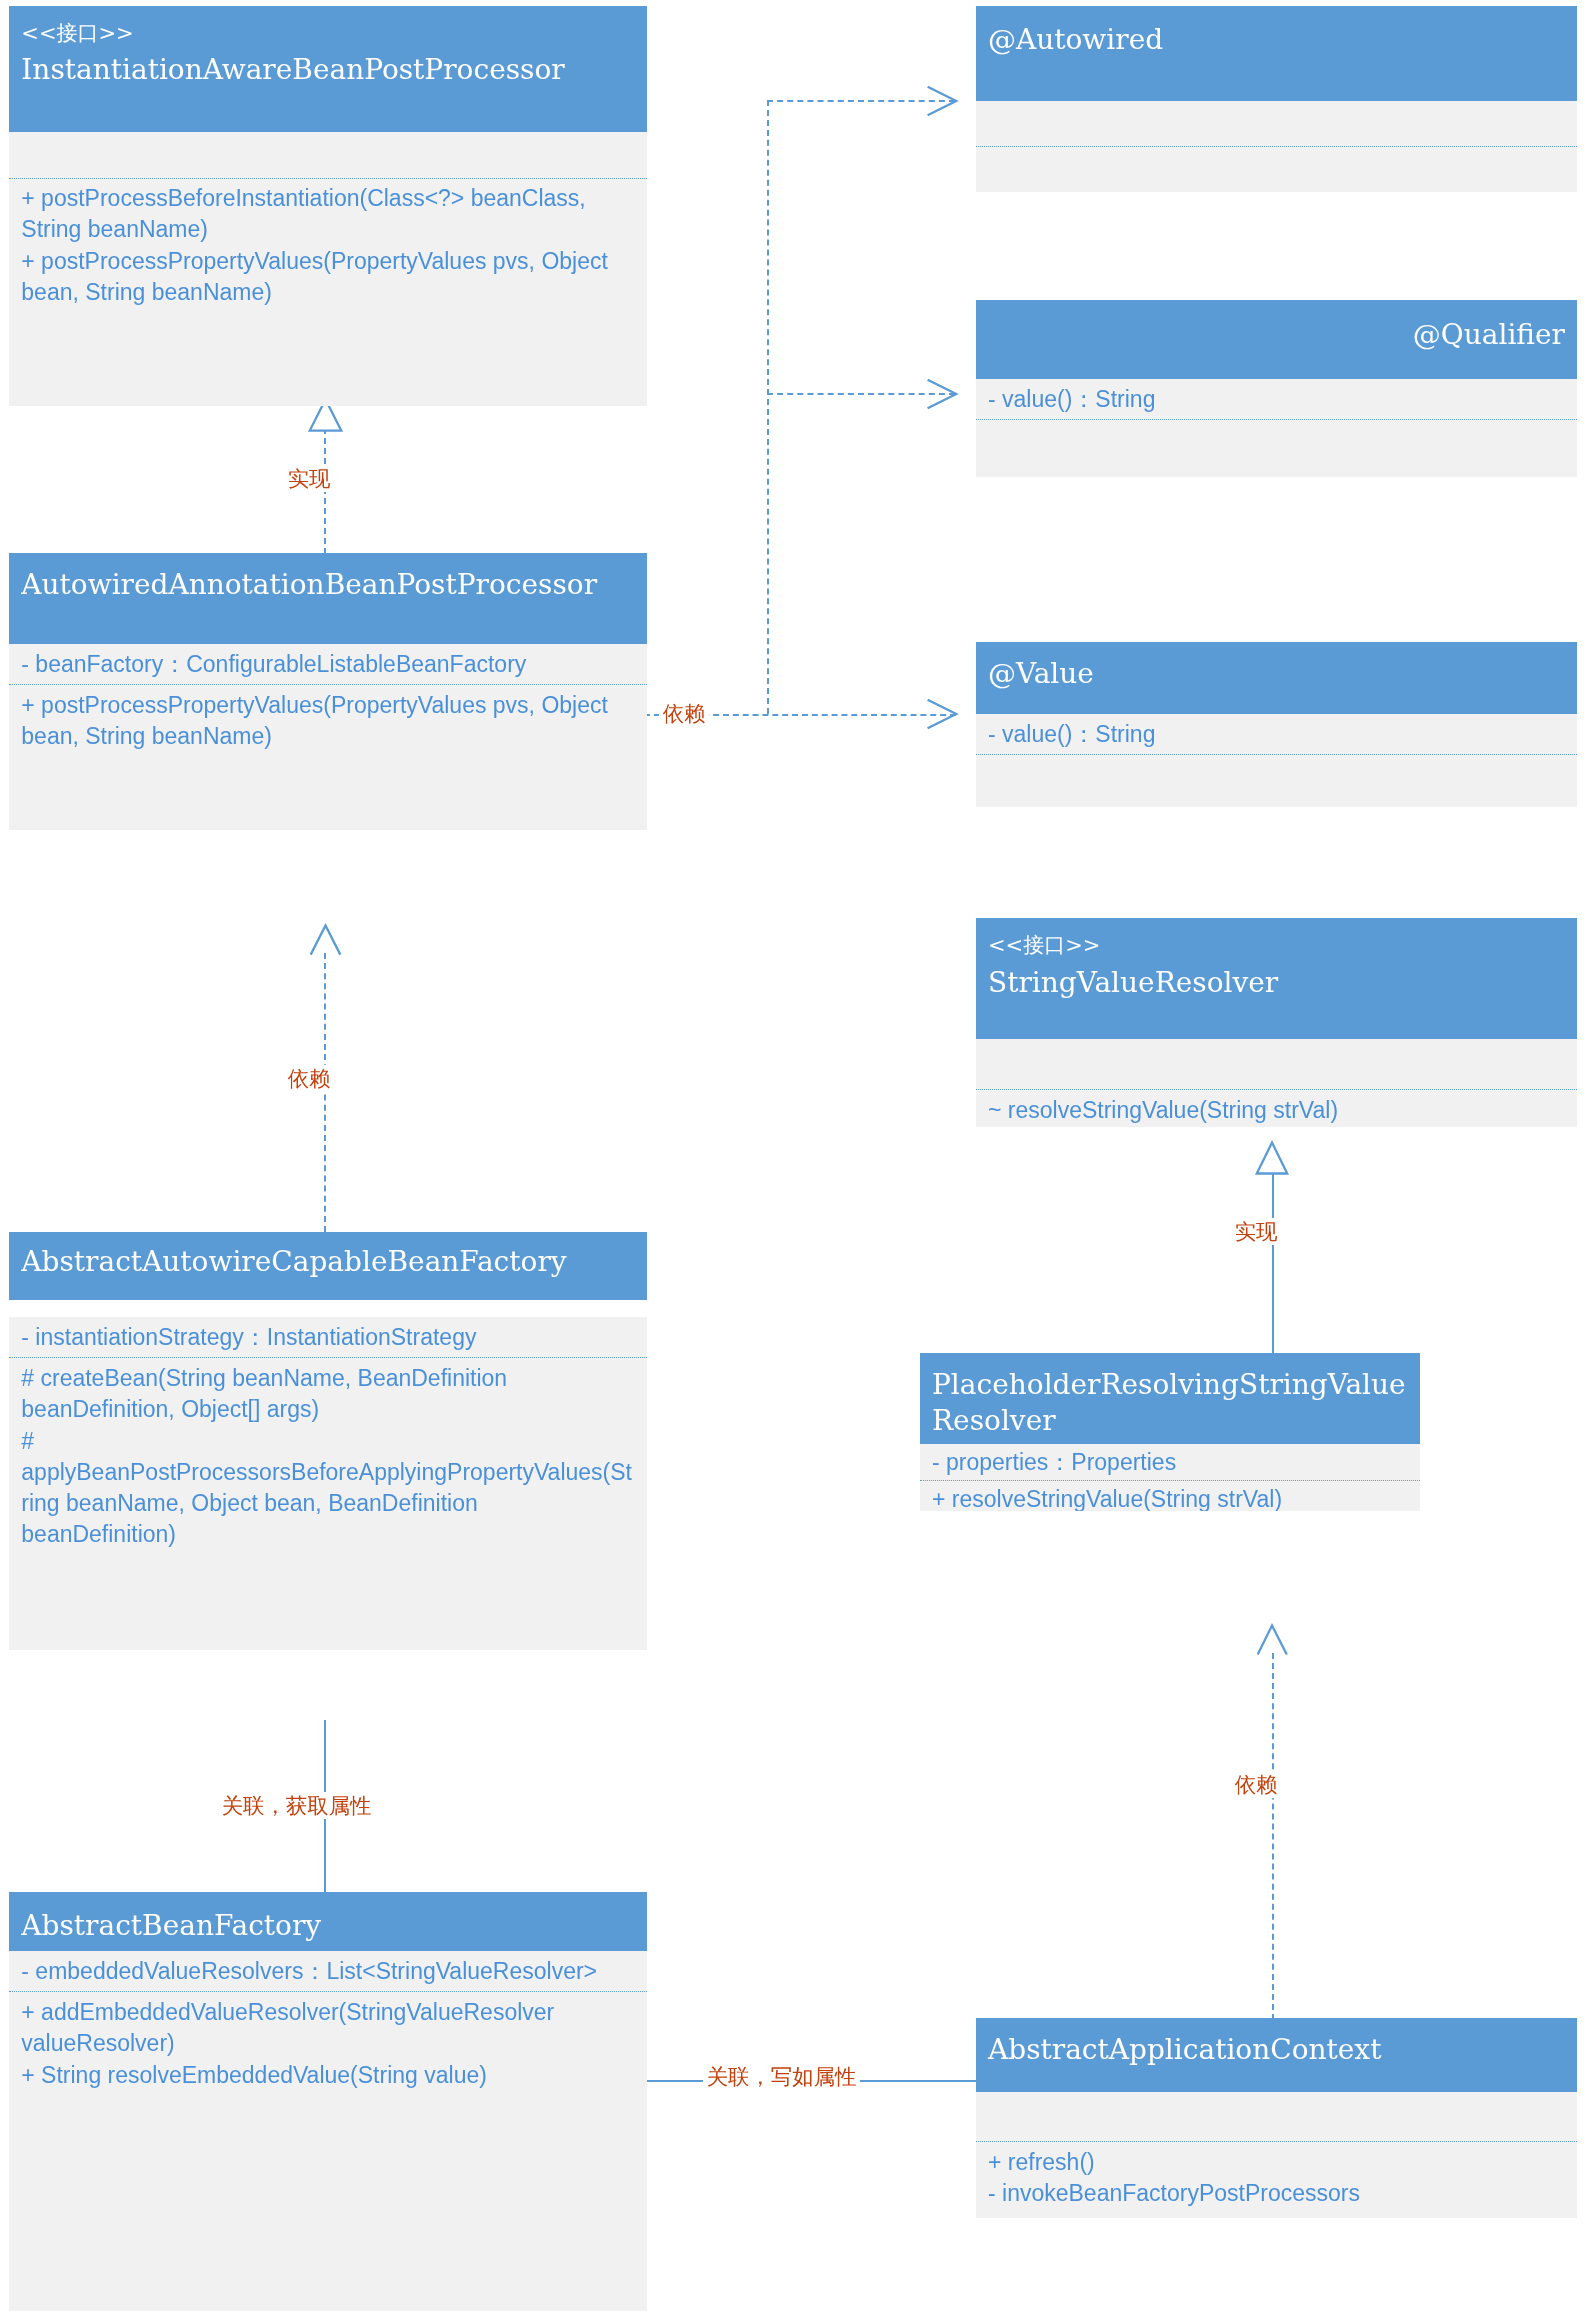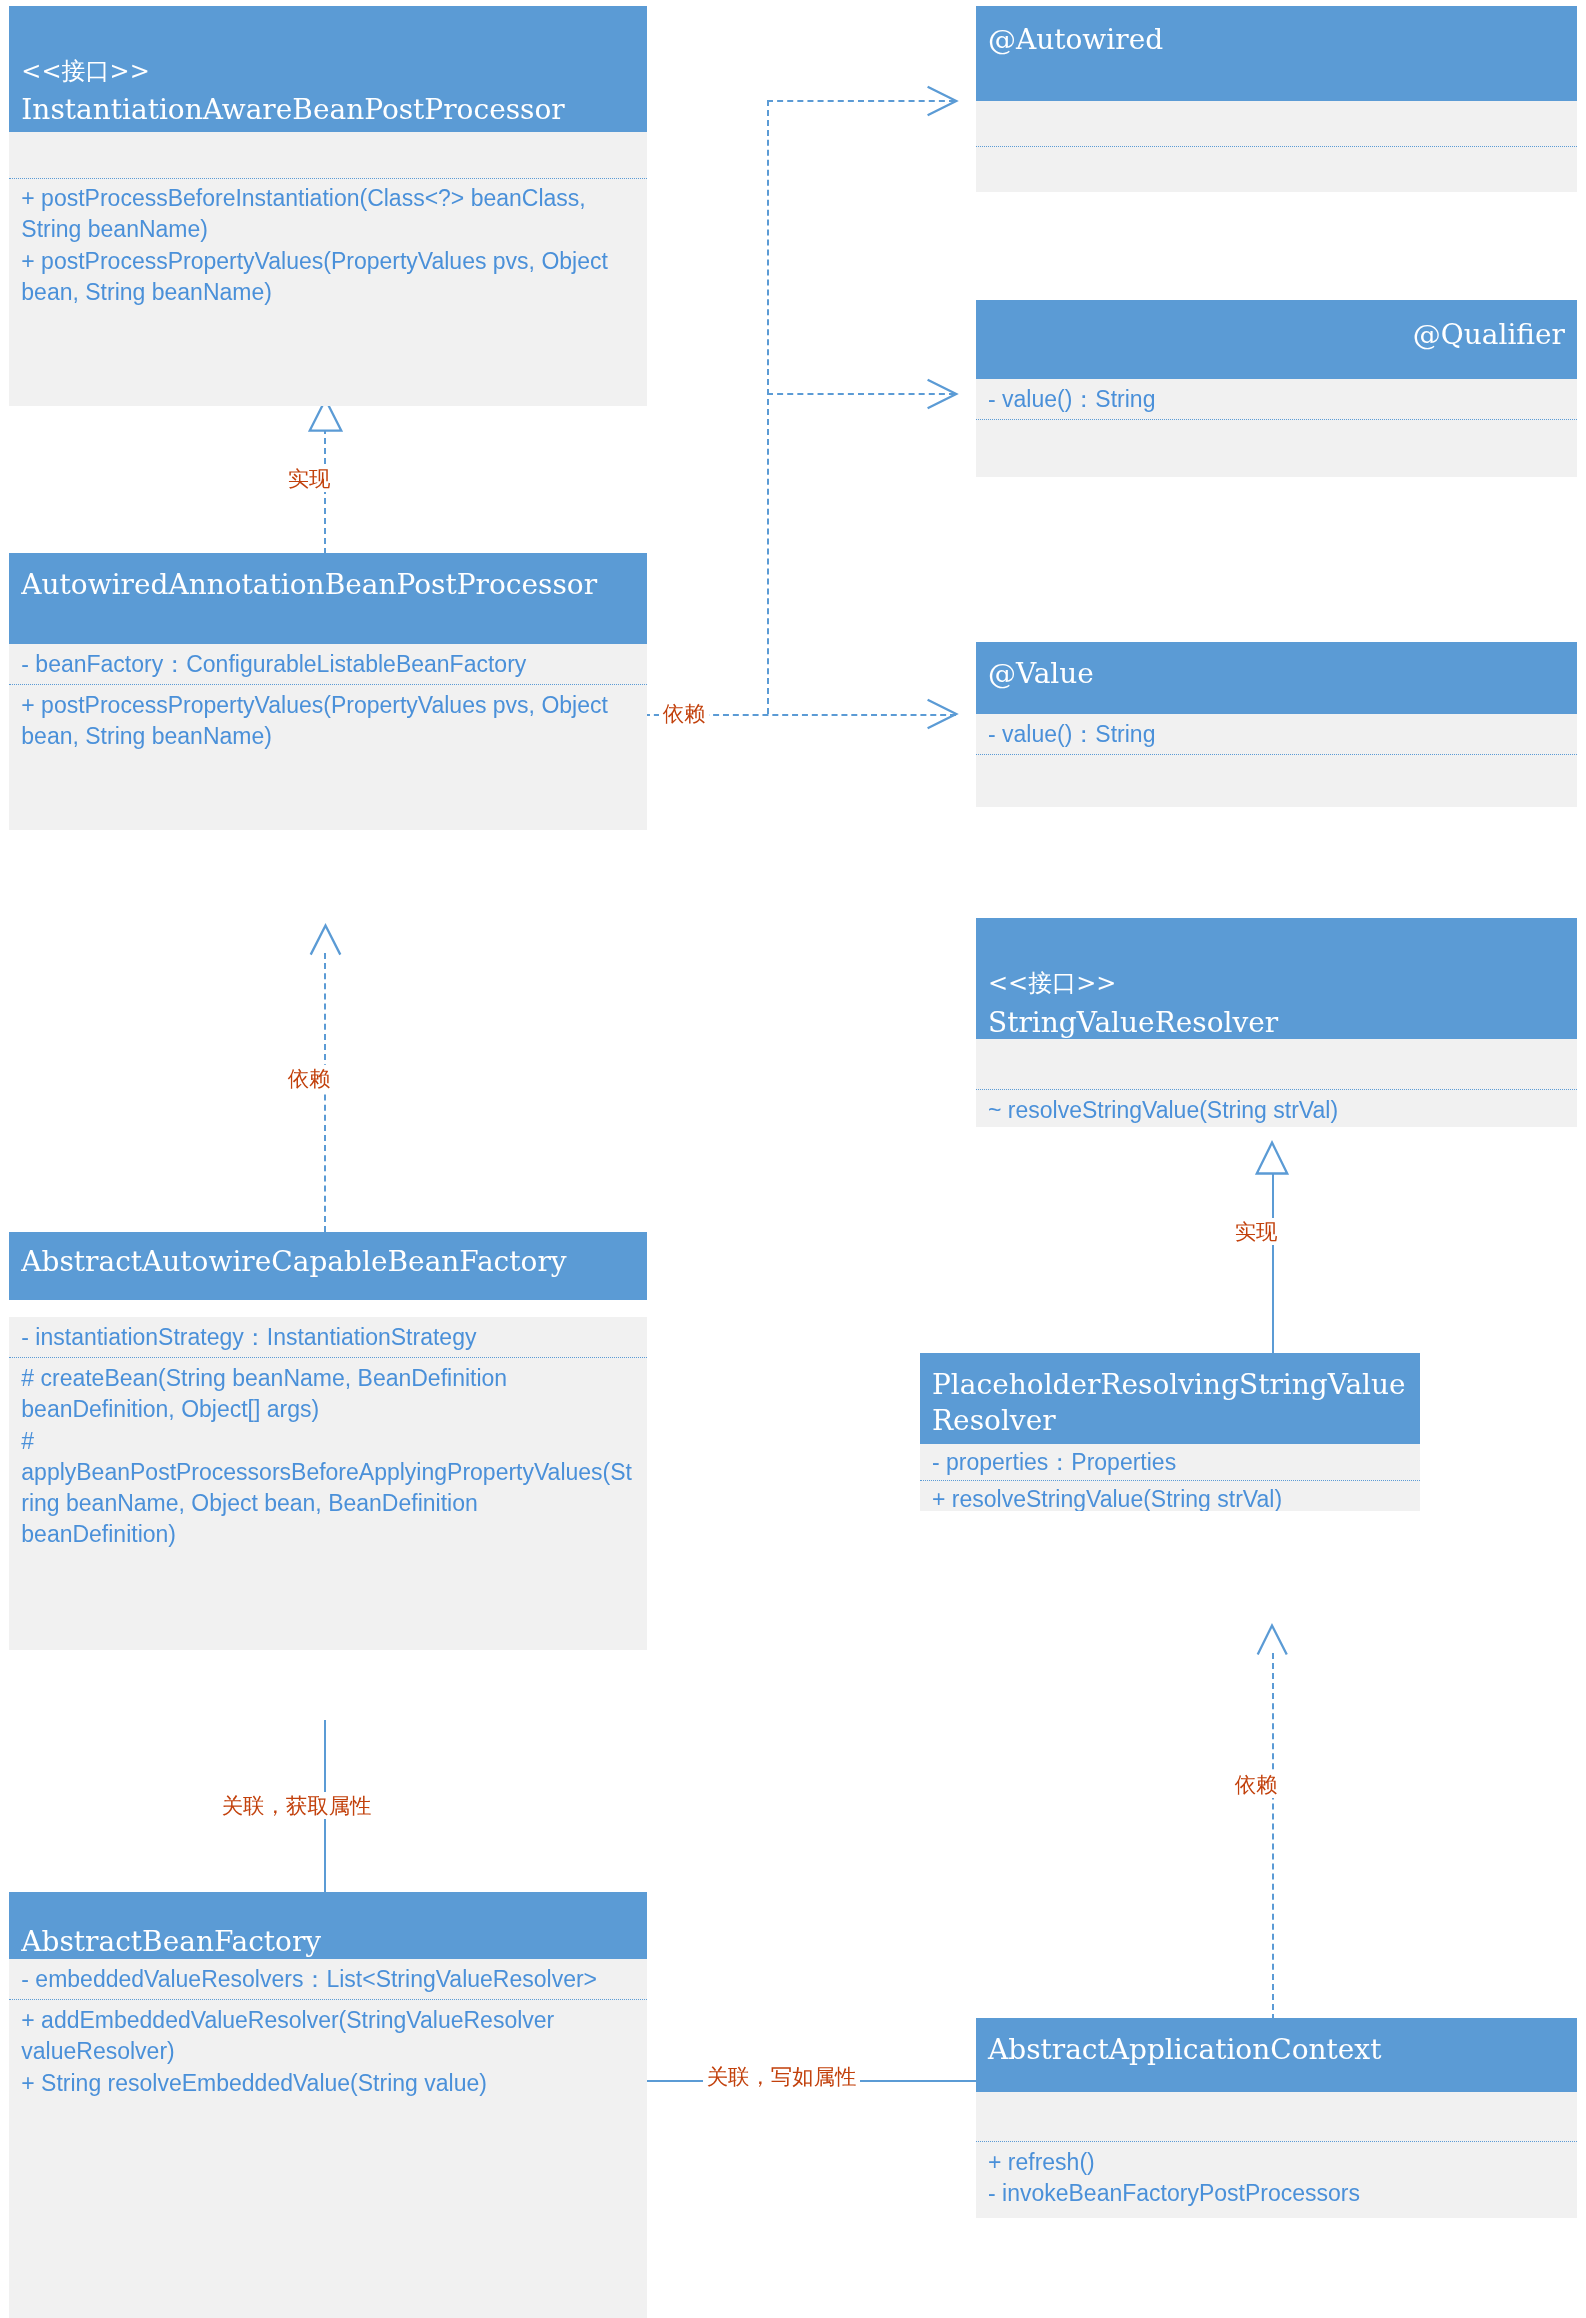--- a/index.html
+++ b/index.html
@@ -29,24 +29,23 @@
     font-family: "DejaVu Serif", "Liberation Serif", serif;
     font-size: 28px;
     line-height: 1.30;
     padding: 14px 12px 13px 12px;
     box-sizing: border-box;
     word-break: break-all;
     overflow: hidden;
   }
   .uml-head .stereo {
     display: block;
-    font-size: 24px;
+    font-size: 21px;
     line-height: 1.30;
     margin-bottom: 5.6px;
-    margin-top: 36px;
   }
   .uml-head .cname {
     display: block;
   }
   .uml-body {
     background: #f1f1f1;
     box-sizing: border-box;
     overflow: hidden;
   }
   .uml-sec {
@@ -194,21 +193,21 @@
       </div>
       <div class="divider"></div>
       <div class="uml-sec ops">
         <span class="line"># createBean(String beanName, BeanDefinition beanDefinition, Object[] args)</span>
         <span class="line"># applyBeanPostProcessorsBeforeApplyingPropertyValues(String beanName, Object bean, BeanDefinition beanDefinition)</span>
       </div>
     </div>
   </div>
 
   <div class="uml-box" style="left:9.3px; top:1892px; width:638px;">
-    <div class="uml-head" style="height:67px; padding-top:32px;">
+    <div class="uml-head" style="height:59px; padding-top:16px;">
       <span class="cname">AbstractBeanFactory</span>
     </div>
     <div class="uml-body" style="height:360px;">
       <div class="uml-sec attrs">
         <span class="line">- embeddedValueResolvers：List&lt;StringValueResolver&gt;</span>
       </div>
       <div class="divider"></div>
       <div class="uml-sec ops">
         <span class="line">+ addEmbeddedValueResolver(StringValueResolver valueResolver)</span>
         <span class="line">+ String resolveEmbeddedValue(String value)</span>

